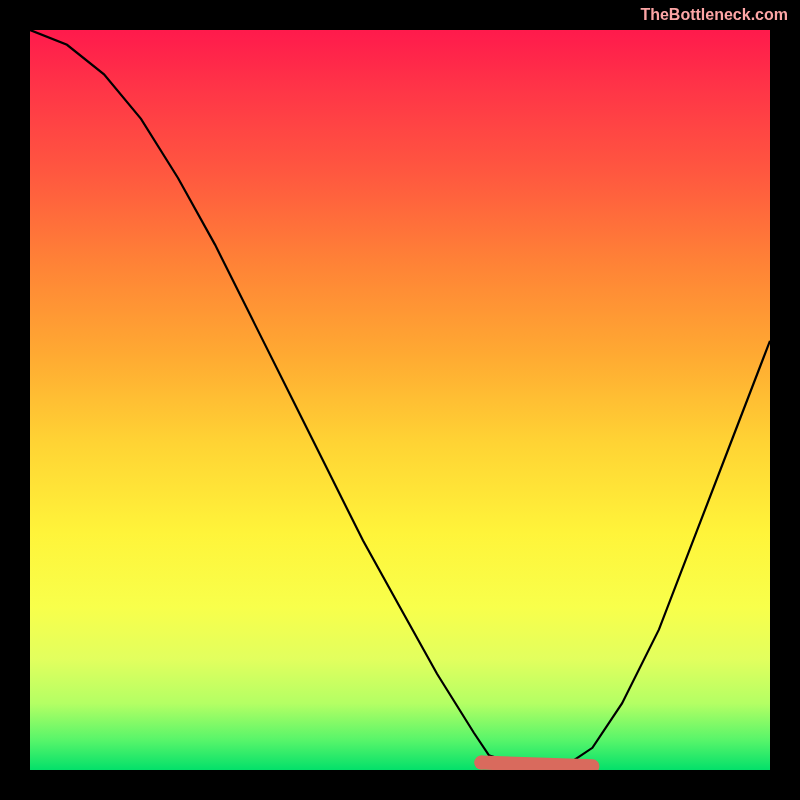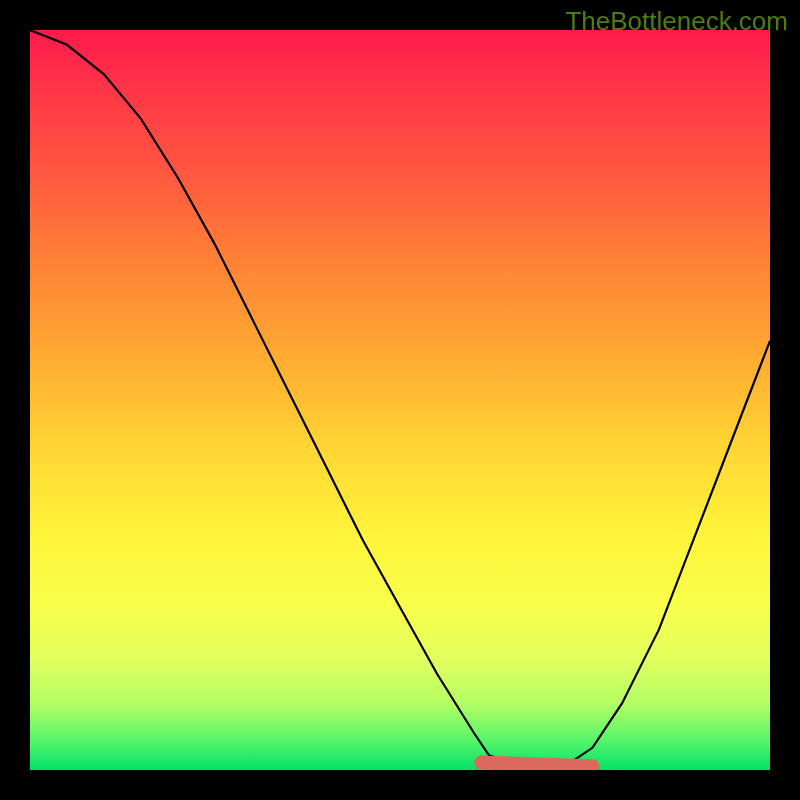--- a/index.html
+++ b/index.html
@@ -8,23 +8,23 @@
     width: 800px;
     height: 800px;
     background: #000;
     position: relative;
     font-family: Arial, sans-serif;
   }
   .watermark {
     position: absolute;
     top: 6px;
     right: 12px;
-    color: #4d7c0f;
-    font-size: 26px;
-    font-weight: normal;
+    color: #fca5a5;
+    font-size: 16px;
+    font-weight: bold;
     z-index: 10;
   }
   .plot-area {
     position: absolute;
     left: 30px;
     top: 30px;
     width: 740px;
     height: 740px;
     overflow: hidden;
   }

